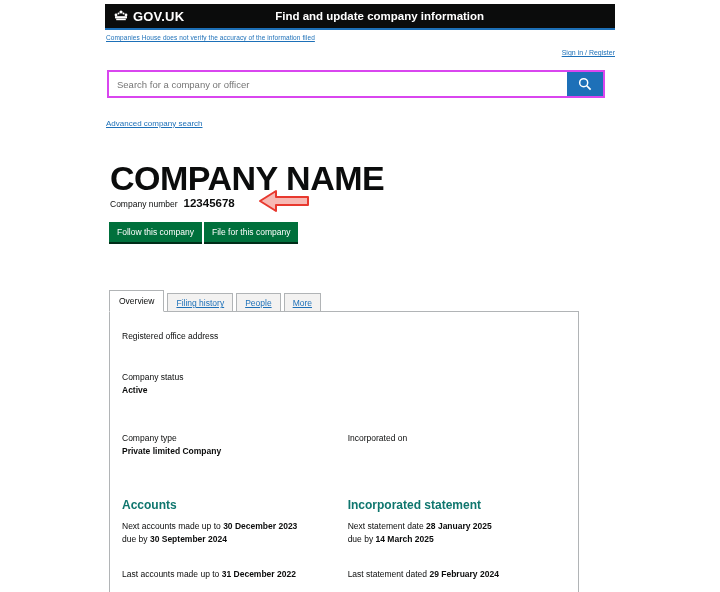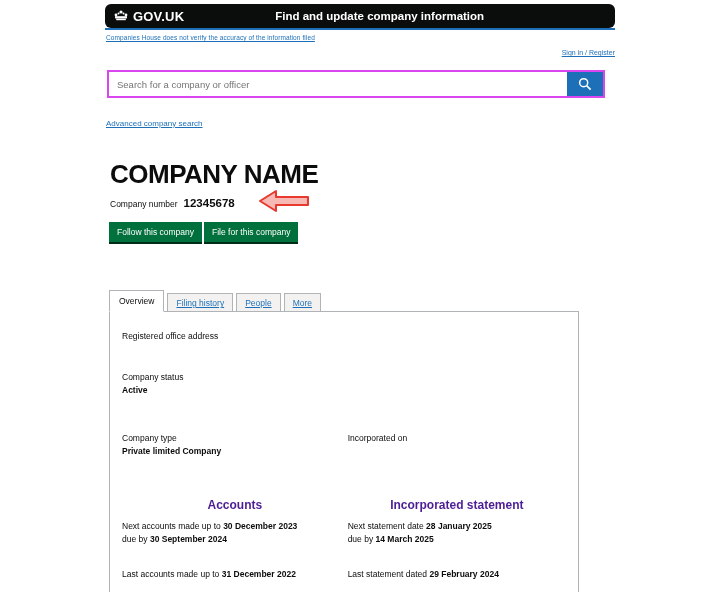--- a/index.html
+++ b/index.html
@@ -21,21 +21,20 @@
   
   .topbar {
     position: absolute;
     left: 105px;
     top: 4px;
     width: 510px;
     height: 24px;
     background: #0b0c0c;
     display: flex;
     align-items: center;
-    border-radius: 6px;
   }
   .brand {
     display: flex;
     align-items: center;
     gap: 4px;
     margin-left: 8px;
     color: #ffffff;
     font-size: 13px;
     font-weight: bold;
     letter-spacing: 0.2px;
@@ -123,22 +122,22 @@
     top: 119px;
     font-size: 8px;
     color: #1d70b8;
     text-decoration: underline;
   }
 
   
   .company-name {
     position: absolute;
     left: 110px;
-    top: 144px;
-    font-size: 26px;
+    top: 138px;
+    font-size: 34px;
     font-weight: bold;
     color: #0b0c0c;
     letter-spacing: -0.5px;
     line-height: 1;
     text-align: right;
   }
   .company-number-row {
     position: absolute;
     left: 110px;
     top: 197px;
@@ -250,23 +249,22 @@
 
   .cols {
     display: flex;
   }
   .col-left { width: 248px; }
   .col-right { width: 240px; }
 
   .sechead {
     font-size: 12px;
     font-weight: bold;
-    color: #4c1d95;
+    color: #0f766e;
     margin: 0 0 8px 0;
-    text-align: center;
   }
   .line {
     font-size: 8.5px;
     color: #0b0c0c;
     line-height: 1.55;
     margin: 0;
   }
   .line b { font-weight: bold; }
   .spacer-14 { height: 14px; }
   .spacer-22 { height: 22px; }

